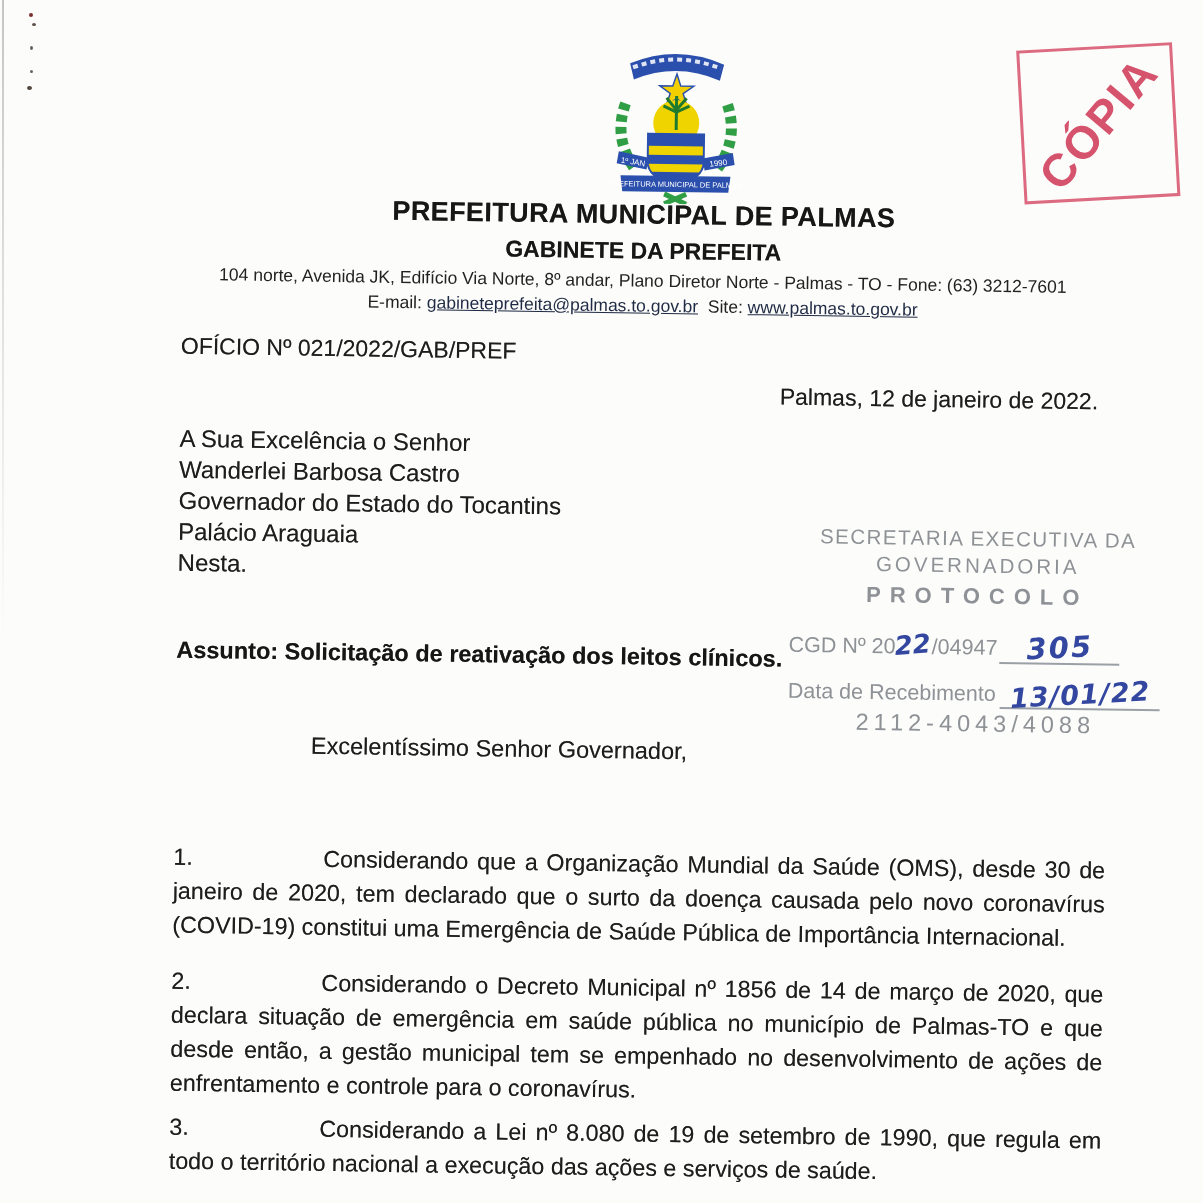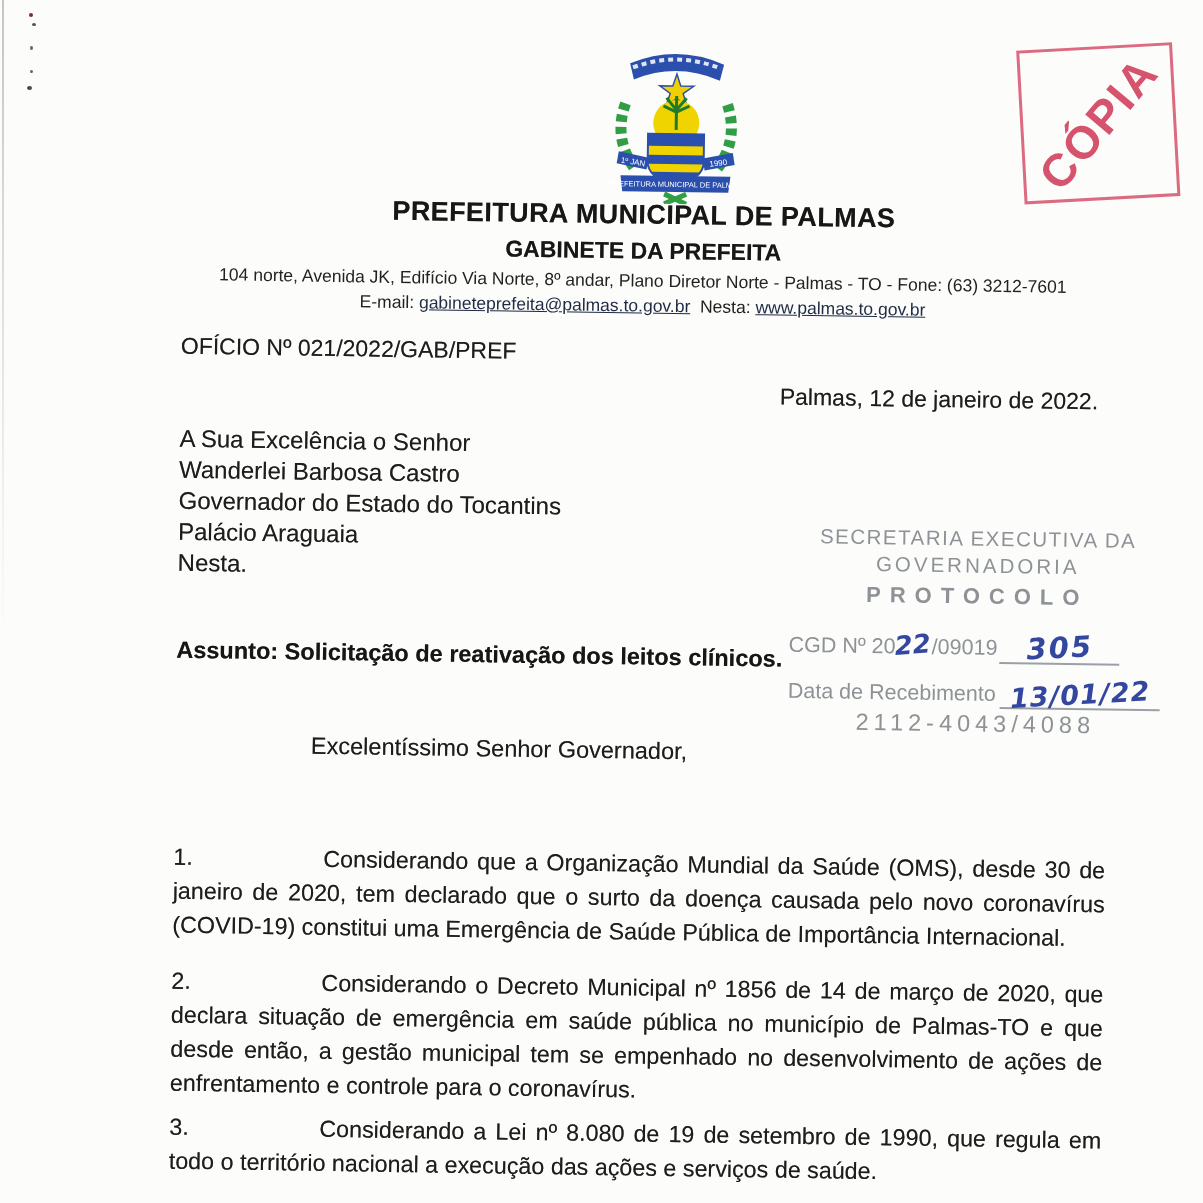--- a/index.html
+++ b/index.html
@@ -130,38 +130,38 @@
       <path d="M92 160 L70 170" stroke="#2f9e44" stroke-width="5"></path>
     </svg>
 
     <div class="copia">
       <span>CÓPIA</span>
     </div>
 
     <div class="org-title">PREFEITURA MUNICIPAL DE PALMAS</div>
     <div class="dept-title">GABINETE DA PREFEITA</div>
     <div class="addr-line">104 norte, Avenida JK, Edifício Via Norte, 8º andar, Plano Diretor Norte - Palmas - TO - Fone: (63) 3212-7601</div>
-    <div class="contact-line"><span>E-mail: </span><a href="#" class="doc-link">gabineteprefeita@palmas.to.gov.br</a><span style="white-space:pre;">  Nesta: </span><a href="#" class="doc-link">www.palmas.to.gov.br</a></div>
+    <div class="contact-line"><span>E-mail: </span><a href="#" class="doc-link">gabineteprefeita@palmas.to.gov.br</a><span style="white-space:pre;">  Site: </span><a href="#" class="doc-link">www.palmas.to.gov.br</a></div>
 
     <div class="oficio">OFÍCIO Nº 021/2022/GAB/PREF</div>
     <div class="dateline">Palmas, 12 de janeiro de 2022.</div>
 
     <div class="recipient">
       <div>A Sua Excelência o Senhor</div>
       <div>Wanderlei Barbosa Castro</div>
       <div>Governador do Estado do Tocantins</div>
       <div>Palácio Araguaia</div>
       <div>Nesta.</div>
     </div>
 
     <div class="protocol">
       <div class="pr1">SECRETARIA EXECUTIVA DA</div>
       <div class="pr2">GOVERNADORIA</div>
       <div class="pr3">PROTOCOLO</div>
-      <div class="cgd"><span>CGD Nº 20</span><span class="hand hand-year">22</span><span>/09019</span><span class="blank blank-n"><span class="hand hand-num">305</span></span></div>
+      <div class="cgd"><span>CGD Nº 20</span><span class="hand hand-year">22</span><span>/04947</span><span class="blank blank-n"><span class="hand hand-num">305</span></span></div>
       <div class="receipt"><span>Data de Recebimento</span><span class="blank blank-d"><span class="hand hand-date">13/01/22</span></span></div>
       <div class="phone">2112-4043/4088</div>
     </div>
 
     <div class="subject">Assunto: Solicitação de reativação dos leitos clínicos.</div>
     <div class="salutation">Excelentíssimo Senhor Governador,</div>
 
     <p class="para p1"><span class="pnum">1.</span><span>Considerando que a Organização Mundial da Saúde (OMS), desde 30 de janeiro de 2020, tem declarado que o surto da doença causada pelo novo coronavírus (COVID-19) constitui uma Emergência de Saúde Pública de Importância Internacional.</span></p>
     <p class="para p2"><span class="pnum">2.</span><span>Considerando o Decreto Municipal nº 1856 de 14 de março de 2020, que declara situação de emergência em saúde pública no município de Palmas-TO e que desde então, a gestão municipal tem se empenhado no desenvolvimento de ações de enfrentamento e controle para o coronavírus.</span></p>
     <p class="para p3"><span class="pnum">3.</span><span>Considerando a Lei nº 8.080 de 19 de setembro de 1990, que regula em todo o território nacional a execução das ações e serviços de saúde.</span></p>

